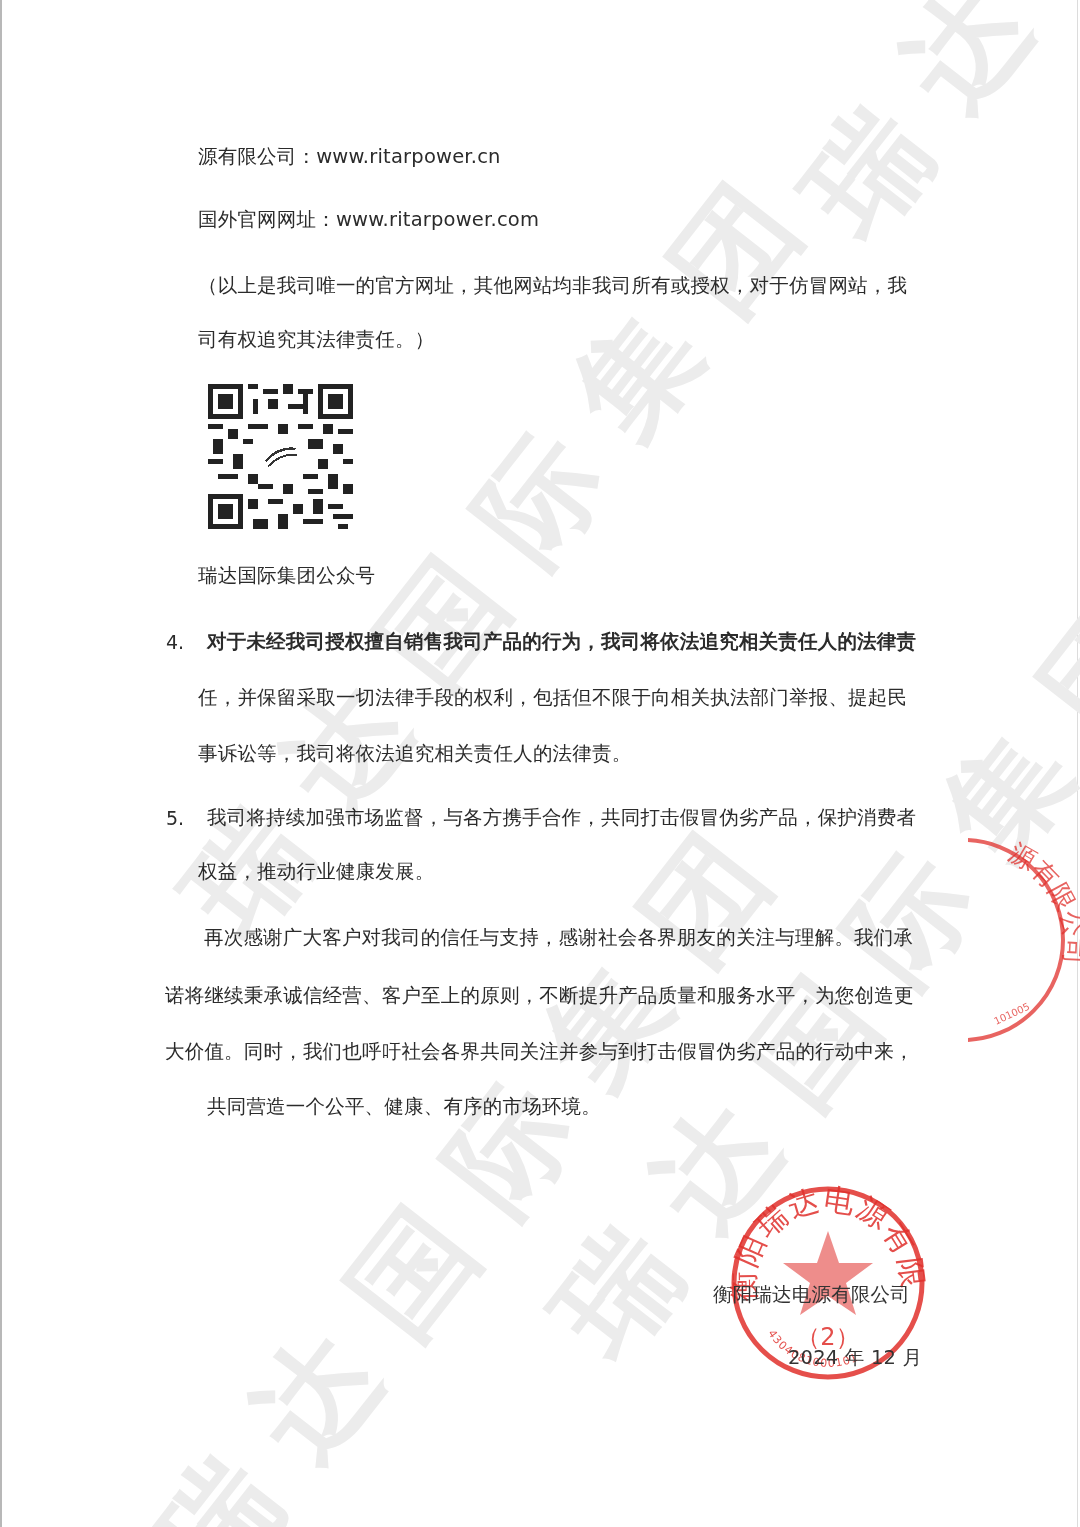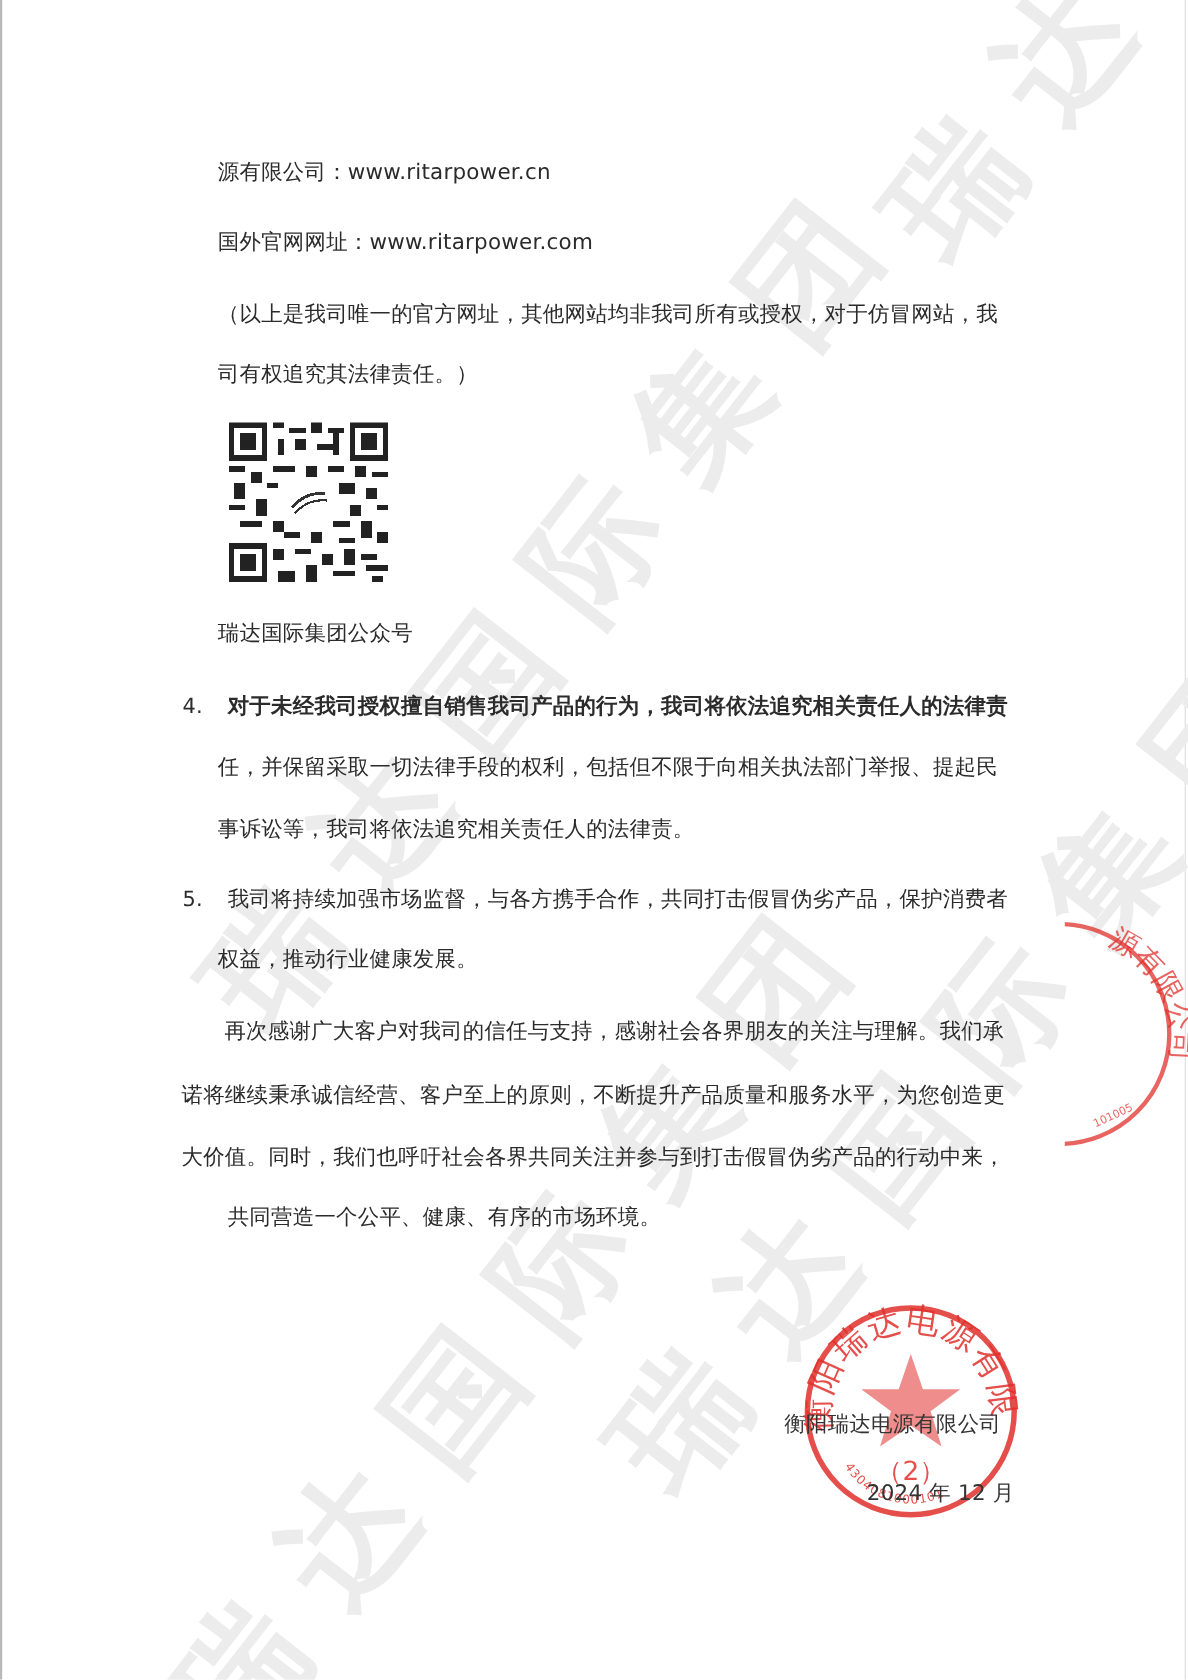--- a/index.html
+++ b/index.html
@@ -38,21 +38,21 @@
 <div class="watermark wm3">瑞达国际集团</div>
 <div class="watermark wm4">瑞达国际集团</div>
 
 <div class="line" style="left:198px; top:147px;">
   <span>源有限公司：</span><span>www.ritarpower.cn</span>
 </div>
 <div class="line" style="left:198px; top:210px;text-align:right;">
   <span>国外官网网址：</span><span>www.ritarpower.com</span>
 </div>
 <div class="line" style="left:198px; top:276px;">（以上是我司唯一的官方网址，其他网站均非我司所有或授权，对于仿冒网站，我</div>
-<div class="line" style="left:198px; top:330px;">司有权追究其法律责任。）</div>
+<div class="line" style="left:198px; top:330px;font-family:Liberation Serif, serif;">司有权追究其法律责任。）</div>
 
 <svg class="qr" viewBox="0 0 29 29" shape-rendering="crispEdges">
   <rect width="29" height="29" fill="#fff"></rect>
   <g fill="#222">
     <rect x="0" y="0" width="7" height="7"></rect>
       <rect x="1" y="1" width="5" height="5" fill="#fff"></rect>
       <rect x="2" y="2" width="3" height="3"></rect>
     <rect x="22" y="0" width="7" height="7"></rect>
       <rect x="23" y="1" width="5" height="5" fill="#fff"></rect>
       <rect x="24" y="2" width="3" height="3"></rect>

